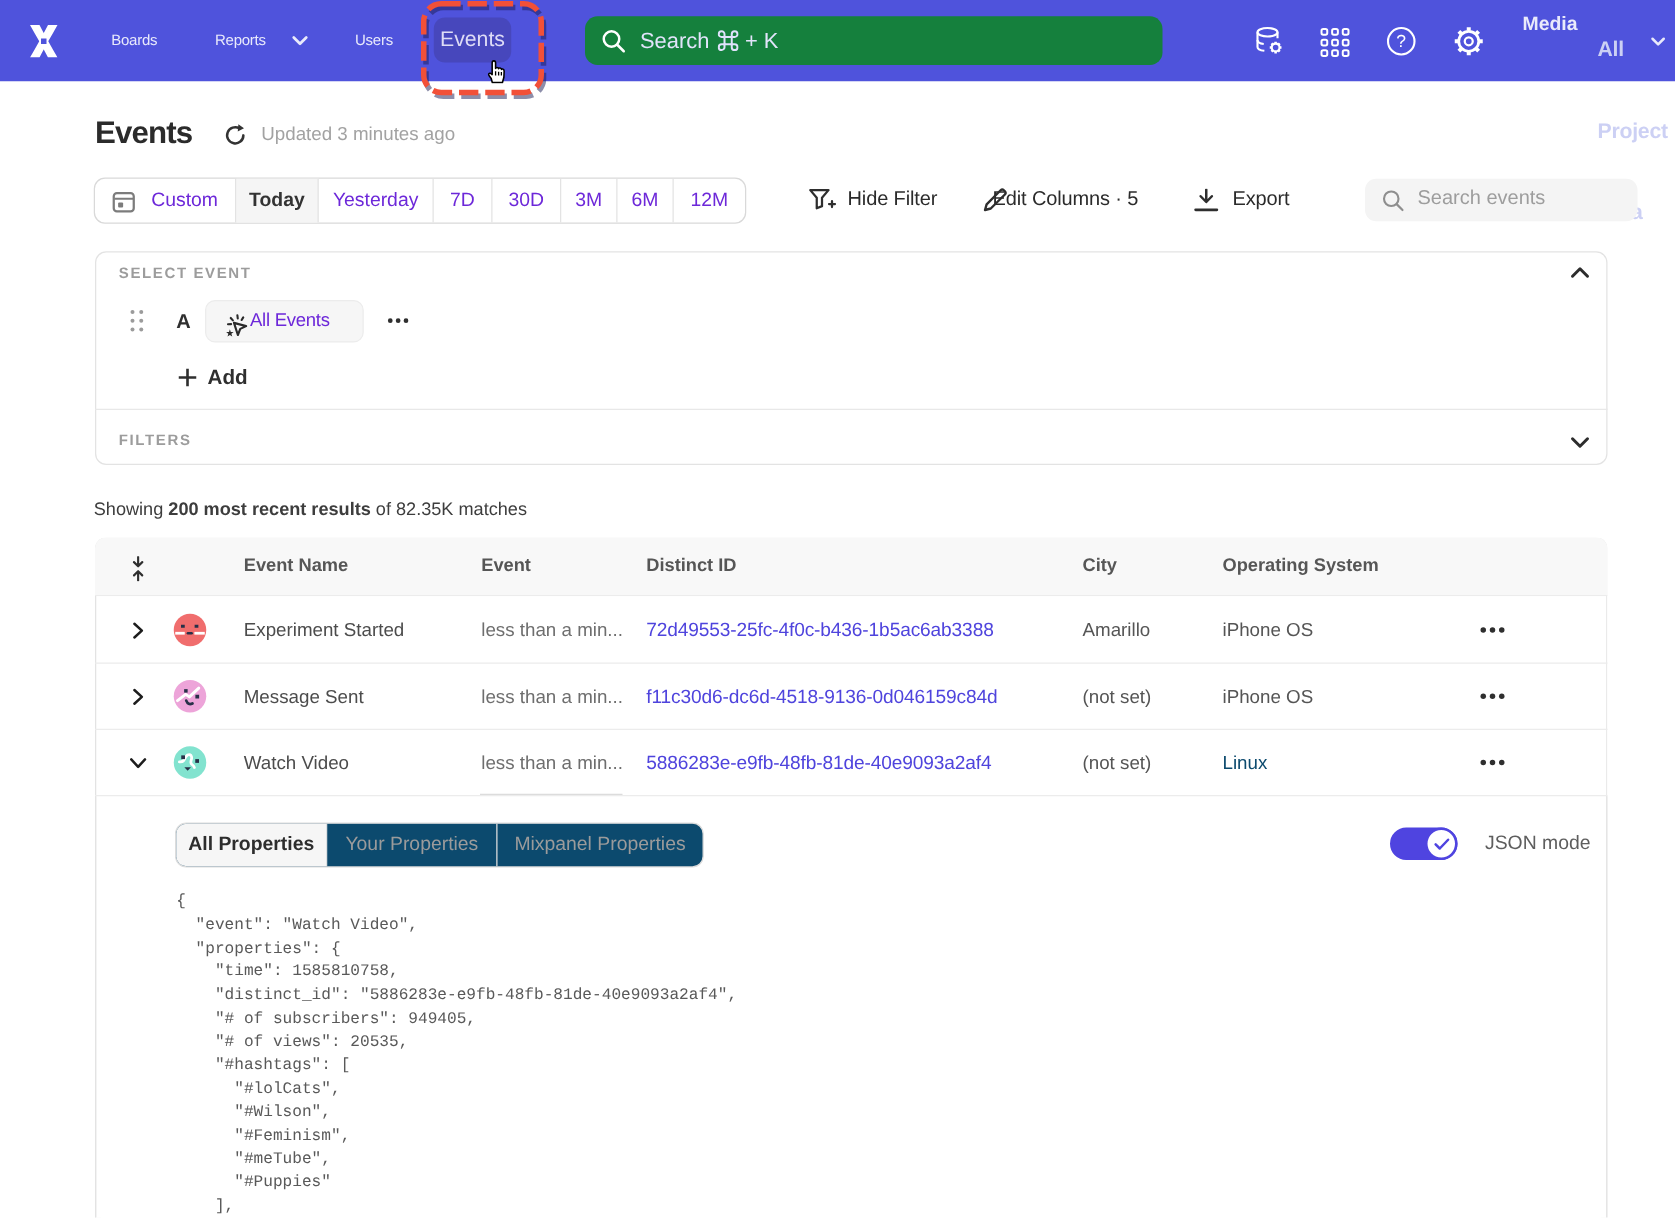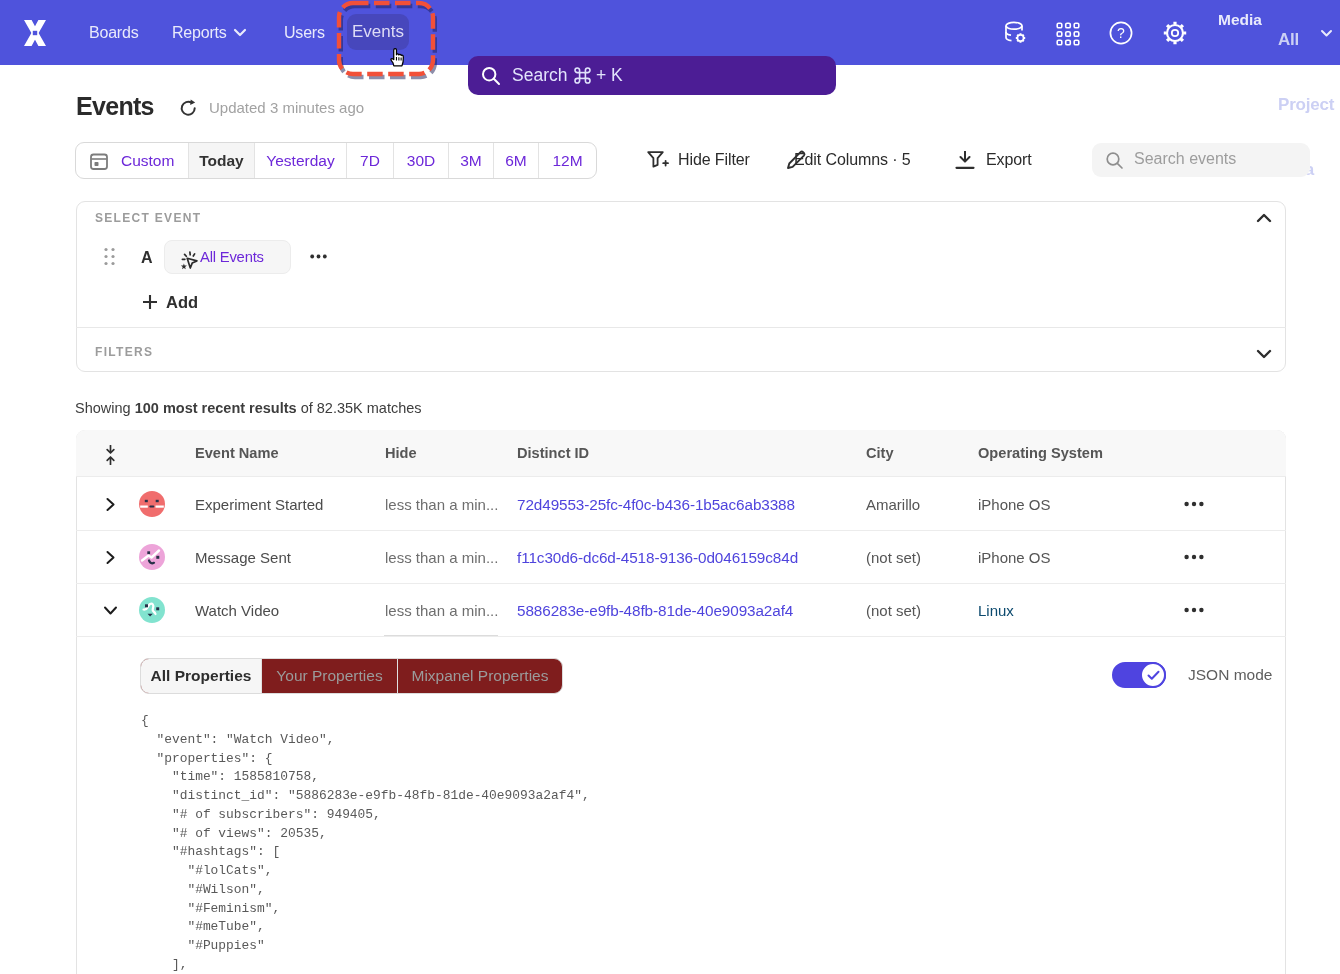--- a/index.html
+++ b/index.html
@@ -1,23 +1,23 @@
 <!DOCTYPE html>
 <html><head>
 <meta charset="utf-8">
 <style>
   * { margin:0; padding:0; box-sizing:border-box; }
   html,body { width:1340px; height:974px; background:#fff; overflow:hidden;
     font-family:"Liberation Sans", sans-serif; }
   .abs { position:absolute; }
   
   #nav { position:absolute; left:0; top:0; width:1340px; height:65px; background:#4f53dc; }
-  .navitem { position:absolute; top:0; height:65px; line-height:65px; color:#e9eafb; font-size:16px; font-weight:500; letter-spacing:-0.2px; }
+  .navitem { position:absolute; top:0; height:65px; line-height:65px; color:#e9eafb; font-size:12px; font-weight:500; letter-spacing:-0.2px; }
   #evpill { position:absolute; left:347px; top:14px; width:62px; height:36px; background:#4747bc; border-radius:9px; color:#dedcf6; font-size:17px; font-weight:500; text-align:center; line-height:36px; }
-  #searchpill { position:absolute; left:468px; top:13px; width:368px; height:39px; background:#4c1d95; border-radius:10px;margin-top:43px; }
+  #searchpill { position:absolute; left:468px; top:13px; width:462px; height:39px; background:#15803d; border-radius:10px; }
   #searchpill span { position:absolute; left:44px; top:9px; color:#e2e4fb; font-size:17.5px; }
   
   h1 { position:absolute; left:76px; top:92px; font-size:25px; font-weight:700; color:#2b2b2b; letter-spacing:-0.7px;}
   #updated { position:absolute; left:209px; top:99px; font-size:15px; color:#a2a2a2; }
   
   #seg { position:absolute; left:75px; top:142px; height:37px; border:1px solid #d9d9d9; border-radius:9px; display:flex; background:#fff; }
   #seg .s { height:35px; line-height:35px; font-size:15.5px; color:#6d28d9; border-right:1px solid #e3e3e3; white-space:nowrap; text-align:center; }
   #seg .s:last-child { border-right:none; }
   #seg .sel { background:#f5f5f5; color:#333; font-weight:700; }
   .actbtn { position:absolute; top:142px; height:36px; line-height:36px; font-size:16px; color:#2b2b2b; font-weight:500; letter-spacing:-0.1px; }
@@ -30,21 +30,21 @@
   #chip span { position:absolute; left:35px; top:8px; font-size:14.8px; font-weight:400; color:#6d28d9; letter-spacing:-0.2px; }
   
   #thead { position:absolute; left:76px; top:430px; width:1210px; height:47px; background:#f8f8f8; border-radius:9px 9px 0 0; border-bottom:1px solid #ececec; }
   .th { position:absolute; top:16px; font-size:14.6px; font-weight:700; color:#565656; }
   .row { position:absolute; left:76px; width:1028px; height:53px; }
   .cell { position:absolute; top:18px; font-size:15px; color:#4c4c4c; }
   .link { color:#4f44dd; font-size:15.3px; letter-spacing:-0.1px; }
   .dots3 { position:absolute; left:1108px; top:23px; width:20px; height:6px; }
   .rborder { position:absolute; left:76px; width:1210px; height:1px; background:#ececec; }
   
-  #tabs { position:absolute; left:140px; top:658px; height:36px; border:1px solid #dcdcdc; border-radius:9px; display:flex; background:#7f1d1d; }
+  #tabs { position:absolute; left:140px; top:658px; height:36px; border:1px solid #dcdcdc; border-radius:9px; display:flex; background:#0c4a6e; }
   #tabs .t { height:34px; line-height:34px; font-size:15.5px; color:#9b9b9b; border-right:1px solid #e0e0e0; text-align:center; }
   #tabs .t:last-child { border-right:none; }
   #tabs .ta { background:#f6f6f6; color:#2d2d2d; font-weight:700; border-radius:8px 0 0 8px; }
   
   #tog { position:absolute; left:1112px; top:662px; width:54px; height:26px; background:#4f44e0; border:2px solid #4f44e0; border-radius:13px; }
   #togknob { position:absolute; right:-2px; top:-2px; width:26px; height:26px; background:#fff; border:2px solid #4f44e0; border-radius:50%; }
   #jsonmode { position:absolute; left:1188px; top:666px; font-size:15.5px; font-weight:500; color:#5e5e5e; }
   
   #json { position:absolute; left:141px; top:712px; font-family:"Liberation Mono", monospace; font-size:12.9px; line-height:18.75px; color:#595959; white-space:pre; }
   .vline { position:absolute; top:637px; width:1px; height:337px; background:#e3e3e3; }
@@ -214,30 +214,30 @@
 <svg class="abs" style="left:142px;top:294px" width="16" height="16" viewBox="0 0 16 16">
     <path d="M8 1 L8 15 M1 8 L15 8" stroke="#2f2f2f" stroke-width="2.1"></path>
   </svg>
 <div class="abs" style="left:166px;top:293px;font-size:16.5px;font-weight:700;color:#2f2f2f">Add</div>
 <div class="abs" style="left:76px;top:327px;width:1210px;height:1px;background:#e8e8e8"></div>
 <div class="lbl abs" style="left:95px;top:345px">FILTERS</div>
 <svg class="abs" style="left:1255px;top:347px" width="18" height="14" viewBox="0 0 18 14">
     <path d="M3 4 L9 10 L15 4" stroke="#2d2d2d" stroke-width="2.4" fill="none" stroke-linecap="round" stroke-linejoin="round"></path>
   </svg>
 
-<div class="abs" style="left:75px;top:400px;font-size:14.5px;color:#3d3d3d">Showing <b>100 most recent results</b> of 82.35K matches</div>
+<div class="abs" style="left:75px;top:400px;font-size:14.5px;color:#3d3d3d">Showing <b>200 most recent results</b> of 82.35K matches</div>
 
 <div class="card" style="top:430px;width:1210px;height:544px;border-bottom:none;border-radius:9px 9px 0 0"></div>
 <div id="thead"></div>
 <svg class="abs" style="left:102px;top:445px" width="17" height="20" viewBox="0 0 17 20">
   <path d="M8.5 0.5 L8.5 7.5 M5.2 4.7 L8.5 8 L11.8 4.7" stroke="#2f2f2f" stroke-width="1.7" fill="none" stroke-linecap="round" stroke-linejoin="round"></path>
   <path d="M8.5 19.5 L8.5 12.5 M5.2 15.3 L8.5 12 L11.8 15.3" stroke="#2f2f2f" stroke-width="1.7" fill="none" stroke-linecap="round" stroke-linejoin="round"></path>
 </svg>
 <div class="th" style="left:195px;top:445px">Event Name</div>
-<div class="th" style="left:385px;top:445px">Hide</div>
+<div class="th" style="left:385px;top:445px">Event</div>
 <div class="th" style="left:517px;top:445px">Distinct ID</div>
 <div class="th" style="left:866px;top:445px">City</div>
 <div class="th" style="left:978px;top:445px">Operating System</div>
 
 <div class="row" style="top:478px">
   <svg class="abs" style="left:29px;top:19px" width="11" height="15" viewBox="0 0 11 15">
       <path d="M2.5 2 L8.5 7.5 L2.5 13" stroke="#1d1d1d" stroke-width="2" fill="none" stroke-linecap="round" stroke-linejoin="round"></path>
     </svg>
   <svg class="abs" style="left:62px;top:12px" width="28" height="28" viewBox="0 0 28 28">
     <circle cx="14" cy="14" r="13" fill="#f06d6d"></circle>

